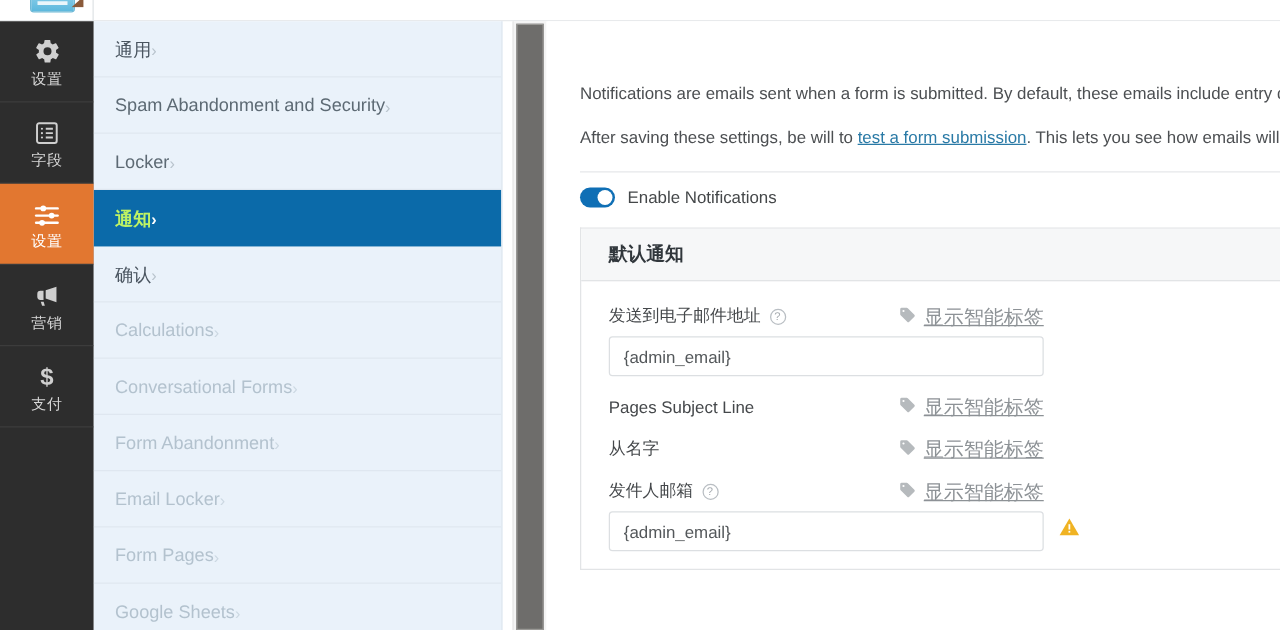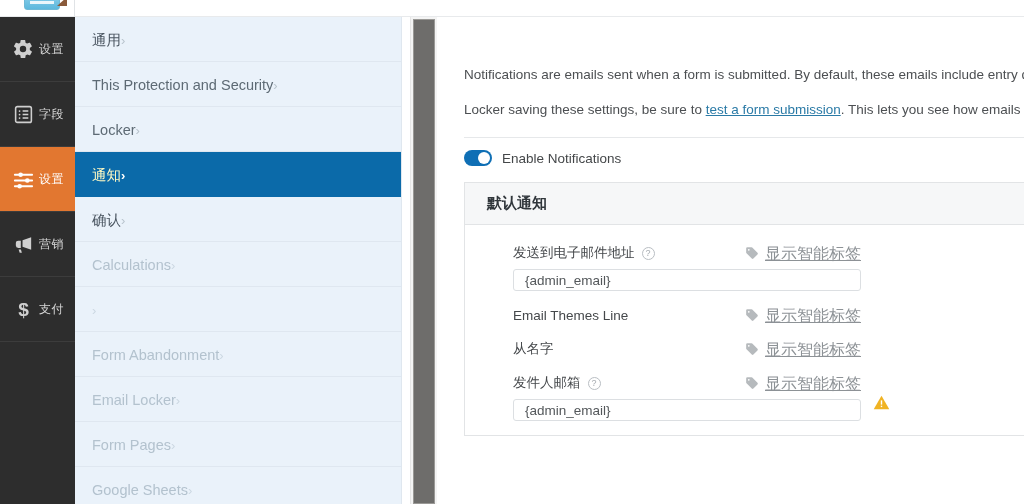--- a/index.html
+++ b/index.html
@@ -53,21 +53,21 @@
   
   .iconbar {
     position: absolute; left: 0; top: 17px;
     width: 75px; height: 487px;
     background: #2d2d2d;
   }
   .icon-item {
     position: relative;
     width: 75px; height: 65px;
     display: flex;
-    flex-direction: row;
+    flex-direction: column;
     align-items: center;
     justify-content: center;
     gap: 4px;
     border-bottom: 1px solid #3c3c3c;
     cursor: pointer;
   }
   .icon-item.active { background: #e27730; }
   .icon-glyph {
     width: 24px; height: 24px;
     display: flex; align-items: center; justify-content: center;
@@ -106,21 +106,21 @@
     color: #5d6a74;
     white-space: nowrap;
   }
   .nav-row.cn .nav-label { font-size: 14.5px; color: #4a5560; }
   .nav-row .chev {
     font-size: 13px;
     color: #b9c4cd;
     line-height: 1;
   }
   .nav-row.selected { background: #0b6aa9; border-bottom-color: #0b6aa9; }
-  .nav-row.selected .nav-label { color: #fef9c3; font-weight: 400; }
+  .nav-row.selected .nav-label { color: #bef264; font-weight: 700; }
   .nav-row.selected .chev { color: #ffffff; font-weight: 700; }
   .nav-row.dim .nav-label { color: #b3c2ce; }
   .nav-row.dim .chev { color: #ccd8e2; }
 
   
   .scrolltrack {
     position: absolute; left: 410px; top: 17px;
     width: 27px; height: 487px;
     background: #f4f4f4;
     border-left: 1px solid #e6e6e6;
@@ -162,21 +162,21 @@
   }
   .rule {
     position: absolute; left: 26px; top: 120px;
     width: 560px; height: 1px;
     background: #e6e8ea;
   }
 
   
   .toggle-row {
     position: absolute; left: 26px; top: 133px;
-    display: flex; align-items: center; gap: 10px;
+    display: flex; gap: 10px;
     cursor: pointer;
   }
   .toggle {
     position: relative;
     width: 28px; height: 16px;
     border-radius: 9px;
     background: #0f6fb5;
     flex: none;
   }
   .toggle .knob {
@@ -206,21 +206,21 @@
     display: flex; align-items: center;
     padding: 0 0 0 22px;
   }
   .card-title {
     font-size: 15px;
     font-weight: 700;
     color: #31373c;
   }
   .card-body { padding: 18px 0 0 22px; }
 
-  .field { position: relative; margin-bottom: 14px; width: 348px; margin-left: 26px; }
+  .field { position: relative; margin-bottom: 14px; width: 348px; }
   .field-head {
     display: flex; align-items: center;
     height: 20px;
     margin-bottom: 6px;
   }
   .field-label {
     font-size: 13.5px;
     color: #45484b;
     white-space: nowrap;
   }
@@ -241,21 +241,21 @@
     cursor: pointer;
   }
   .tag-icon { display: block; color: #b6babd; }
   .smarttags-label {
     font-size: 16px;
     color: #8d9296;
     text-decoration: underline;
     white-space: nowrap;
   }
   .text-input {
-    width: 348px; height: 22px;
+    width: 348px; height: 32px;
     border: 1px solid #dcdfe2;
     border-radius: 3px;
     background: #ffffff;
     padding: 0 11px;
     font-size: 13.5px;
     color: #53575a;
     font-family: "Liberation Sans", "DejaVu Sans", sans-serif;
     outline: none;
   }
   .text-input::placeholder { color: #9aa0a5; }
@@ -337,21 +337,21 @@
   </div>
 
   <div class="navpanel">
 
     <div class="nav-row cn">
       <span class="nav-label">通用</span>
       <span class="chev">›</span>
     </div>
 
     <div class="nav-row">
-      <span class="nav-label">This Protection and Security</span>
+      <span class="nav-label">Spam Abandonment and Security</span>
       <span class="chev">›</span>
     </div>
 
     <div class="nav-row">
       <span class="nav-label">Locker</span>
       <span class="chev">›</span>
     </div>
 
     <div class="nav-row cn selected">
       <span class="nav-label">通知</span>
@@ -362,20 +362,21 @@
       <span class="nav-label">确认</span>
       <span class="chev">›</span>
     </div>
 
     <div class="nav-row dim">
       <span class="nav-label">Calculations</span>
       <span class="chev">›</span>
     </div>
 
     <div class="nav-row dim">
+      <span class="nav-label">Conversational Forms</span>
       <span class="chev">›</span>
     </div>
 
     <div class="nav-row dim">
       <span class="nav-label">Form Abandonment</span>
       <span class="chev">›</span>
     </div>
 
     <div class="nav-row dim">
       <span class="nav-label">Email Locker</span>
@@ -394,21 +395,21 @@
 
   </div>
 
   <div class="scrolltrack"></div>
   <div class="scrollthumb"></div>
 
   <div class="main">
 
     <div class="intro">Notifications are emails sent when a form is submitted. By default, these emails include entry details. For set</div>
 
-    <div class="intro2"><span>Locker saving these settings, be sure to </span><a href="#">test a form submission</a><span>. This lets you see how emails will look, and to</span></div>
+    <div class="intro2"><span>After saving these settings, be will to </span><a href="#">test a form submission</a><span>. This lets you see how emails will look, and to</span></div>
 
     <div class="rule"></div>
 
     <div class="toggle-row">
       <span class="toggle">
         <span class="knob"></span>
       </span>
       <span class="toggle-label">Enable Notifications</span>
     </div>
 
@@ -431,21 +432,21 @@
                 </svg>
               </span>
               <span class="smarttags-label">显示智能标签</span>
             </span>
           </div>
           <input class="text-input" type="text" value="{admin_email}" style="">
         </div>
 
         <div class="field">
           <div class="field-head">
-            <span class="field-label">Email Themes Line</span>
+            <span class="field-label">Pages Subject Line</span>
             <span class="smarttags">
               <span class="tag-icon">
                 <svg width="14" height="14" viewBox="0 0 24 24" fill="currentColor">
                   <path d="M21.4 11.6 12.4 2.6A2 2 0 0 0 11 2H4a2 2 0 0 0-2 2v7a2 2 0 0 0 .6 1.4l9 9a2 2 0 0 0 2.8 0l7-7a2 2 0 0 0 0-2.8zM6.5 8A1.5 1.5 0 1 1 8 6.5 1.5 1.5 0 0 1 6.5 8z"></path>
                 </svg>
               </span>
               <span class="smarttags-label">显示智能标签</span>
             </span>
           </div>
         </div>

